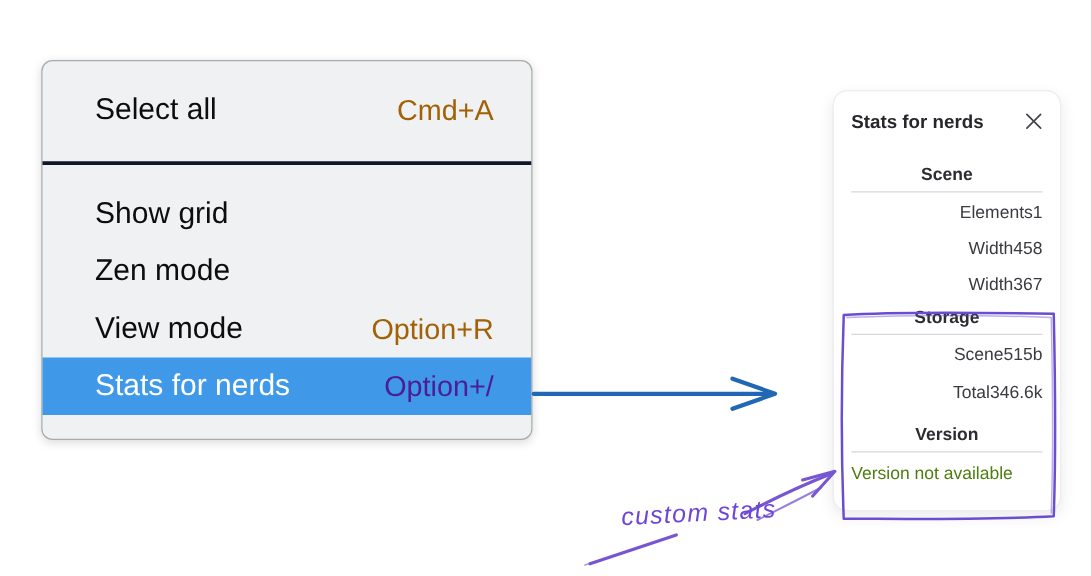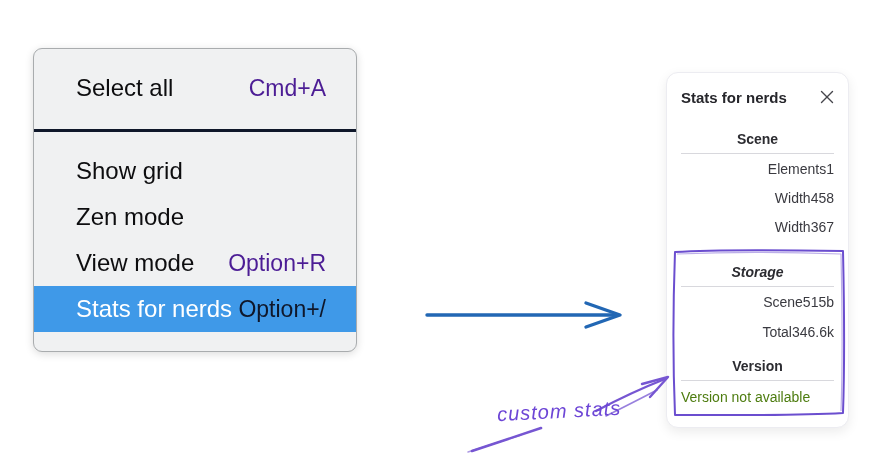--- a/index.html
+++ b/index.html
@@ -3,53 +3,53 @@
 <meta charset="utf-8">
 <style>
   html,body{margin:0;padding:0;background:#ffffff;}
   .canvas{
     position:relative;width:873px;height:461px;background:#ffffff;
     overflow:hidden;font-family:"Liberation Sans",sans-serif;
   }
 
   
   .menu{
-    position:absolute;left:33px;top:48px;width:324px;box-sizing:border-box;
+    position:absolute;left:33px;top:48px;width:393px;box-sizing:border-box;
     background:#f0f1f2;border:1px solid #a9acae;border-radius:9px;
     box-shadow:0 2px 8px rgba(0,0,0,.14);
   }
   .menu-sec1{padding:16px 0 18px 0;}
   .menu-sec2{padding:16px 0 19px 0;border-top:3px solid #0f172a;}
   .menu-row{
     height:46px;display:flex;align-items:center;justify-content:space-between;
     padding:0 30px 0 42px;font-size:24px;color:#0d0d0f;cursor:default;
   }
-  .menu-row .mi-short{color:#4c1d95;font-size:23px;}
+  .menu-row .mi-short{color:#a16207;font-size:23px;}
   .menu-row.highlight{background:#3f99e8;color:#ffffff;}
-  .menu-row.highlight .mi-short{color:#0f172a;text-align:center;}
+  .menu-row.highlight .mi-short{color:#4c1d95;text-align:center;}
 
   
   .blue-arrow{position:absolute;left:424px;top:298px;}
 
   
   .stats-panel{
     position:absolute;left:666px;top:72px;width:183px;box-sizing:border-box;
     background:#ffffff;border:1px solid #ececf1;border-radius:12px;
     box-shadow:0 4px 12px rgba(0,0,0,.08);
     padding:12px 14px 14px 14px;color:#3a3a40;
   }
   .panel-header{display:flex;align-items:center;justify-content:space-between;height:24px;}
   .panel-title{font-weight:bold;font-size:15px;color:#26262b;}
   .close-btn{
     background:none;border:none;padding:0;margin:0;line-height:0;cursor:pointer;
   }
   .sec-h{text-align:center;font-weight:bold;font-size:14px;color:#2c2c31;
     height:16px;line-height:16px;}
   .sec-h.scene{margin-top:22px;}
-  .sec-h.storage{margin-top:23px;font-style:italic;}
+  .sec-h.storage{margin-top:4px;}
   .sec-h.version{margin-top:11px;}
   .divider{border-top:1px solid #d8d8dd;margin-top:6px;}
   .stat-row{display:flex;justify-content:flex-end;align-items:center;
     height:29px;font-size:14px;color:#3a3a40;}
   .stat-row.tall{height:30px;}
   .stat-msg{height:32px;display:flex;align-items:center;font-size:14px;color:#4d7c0f;}
 
   
   .purple-box{position:absolute;left:668px;top:244px;pointer-events:none;}
   .purple-arrows{position:absolute;left:0;top:0;pointer-events:none;}

